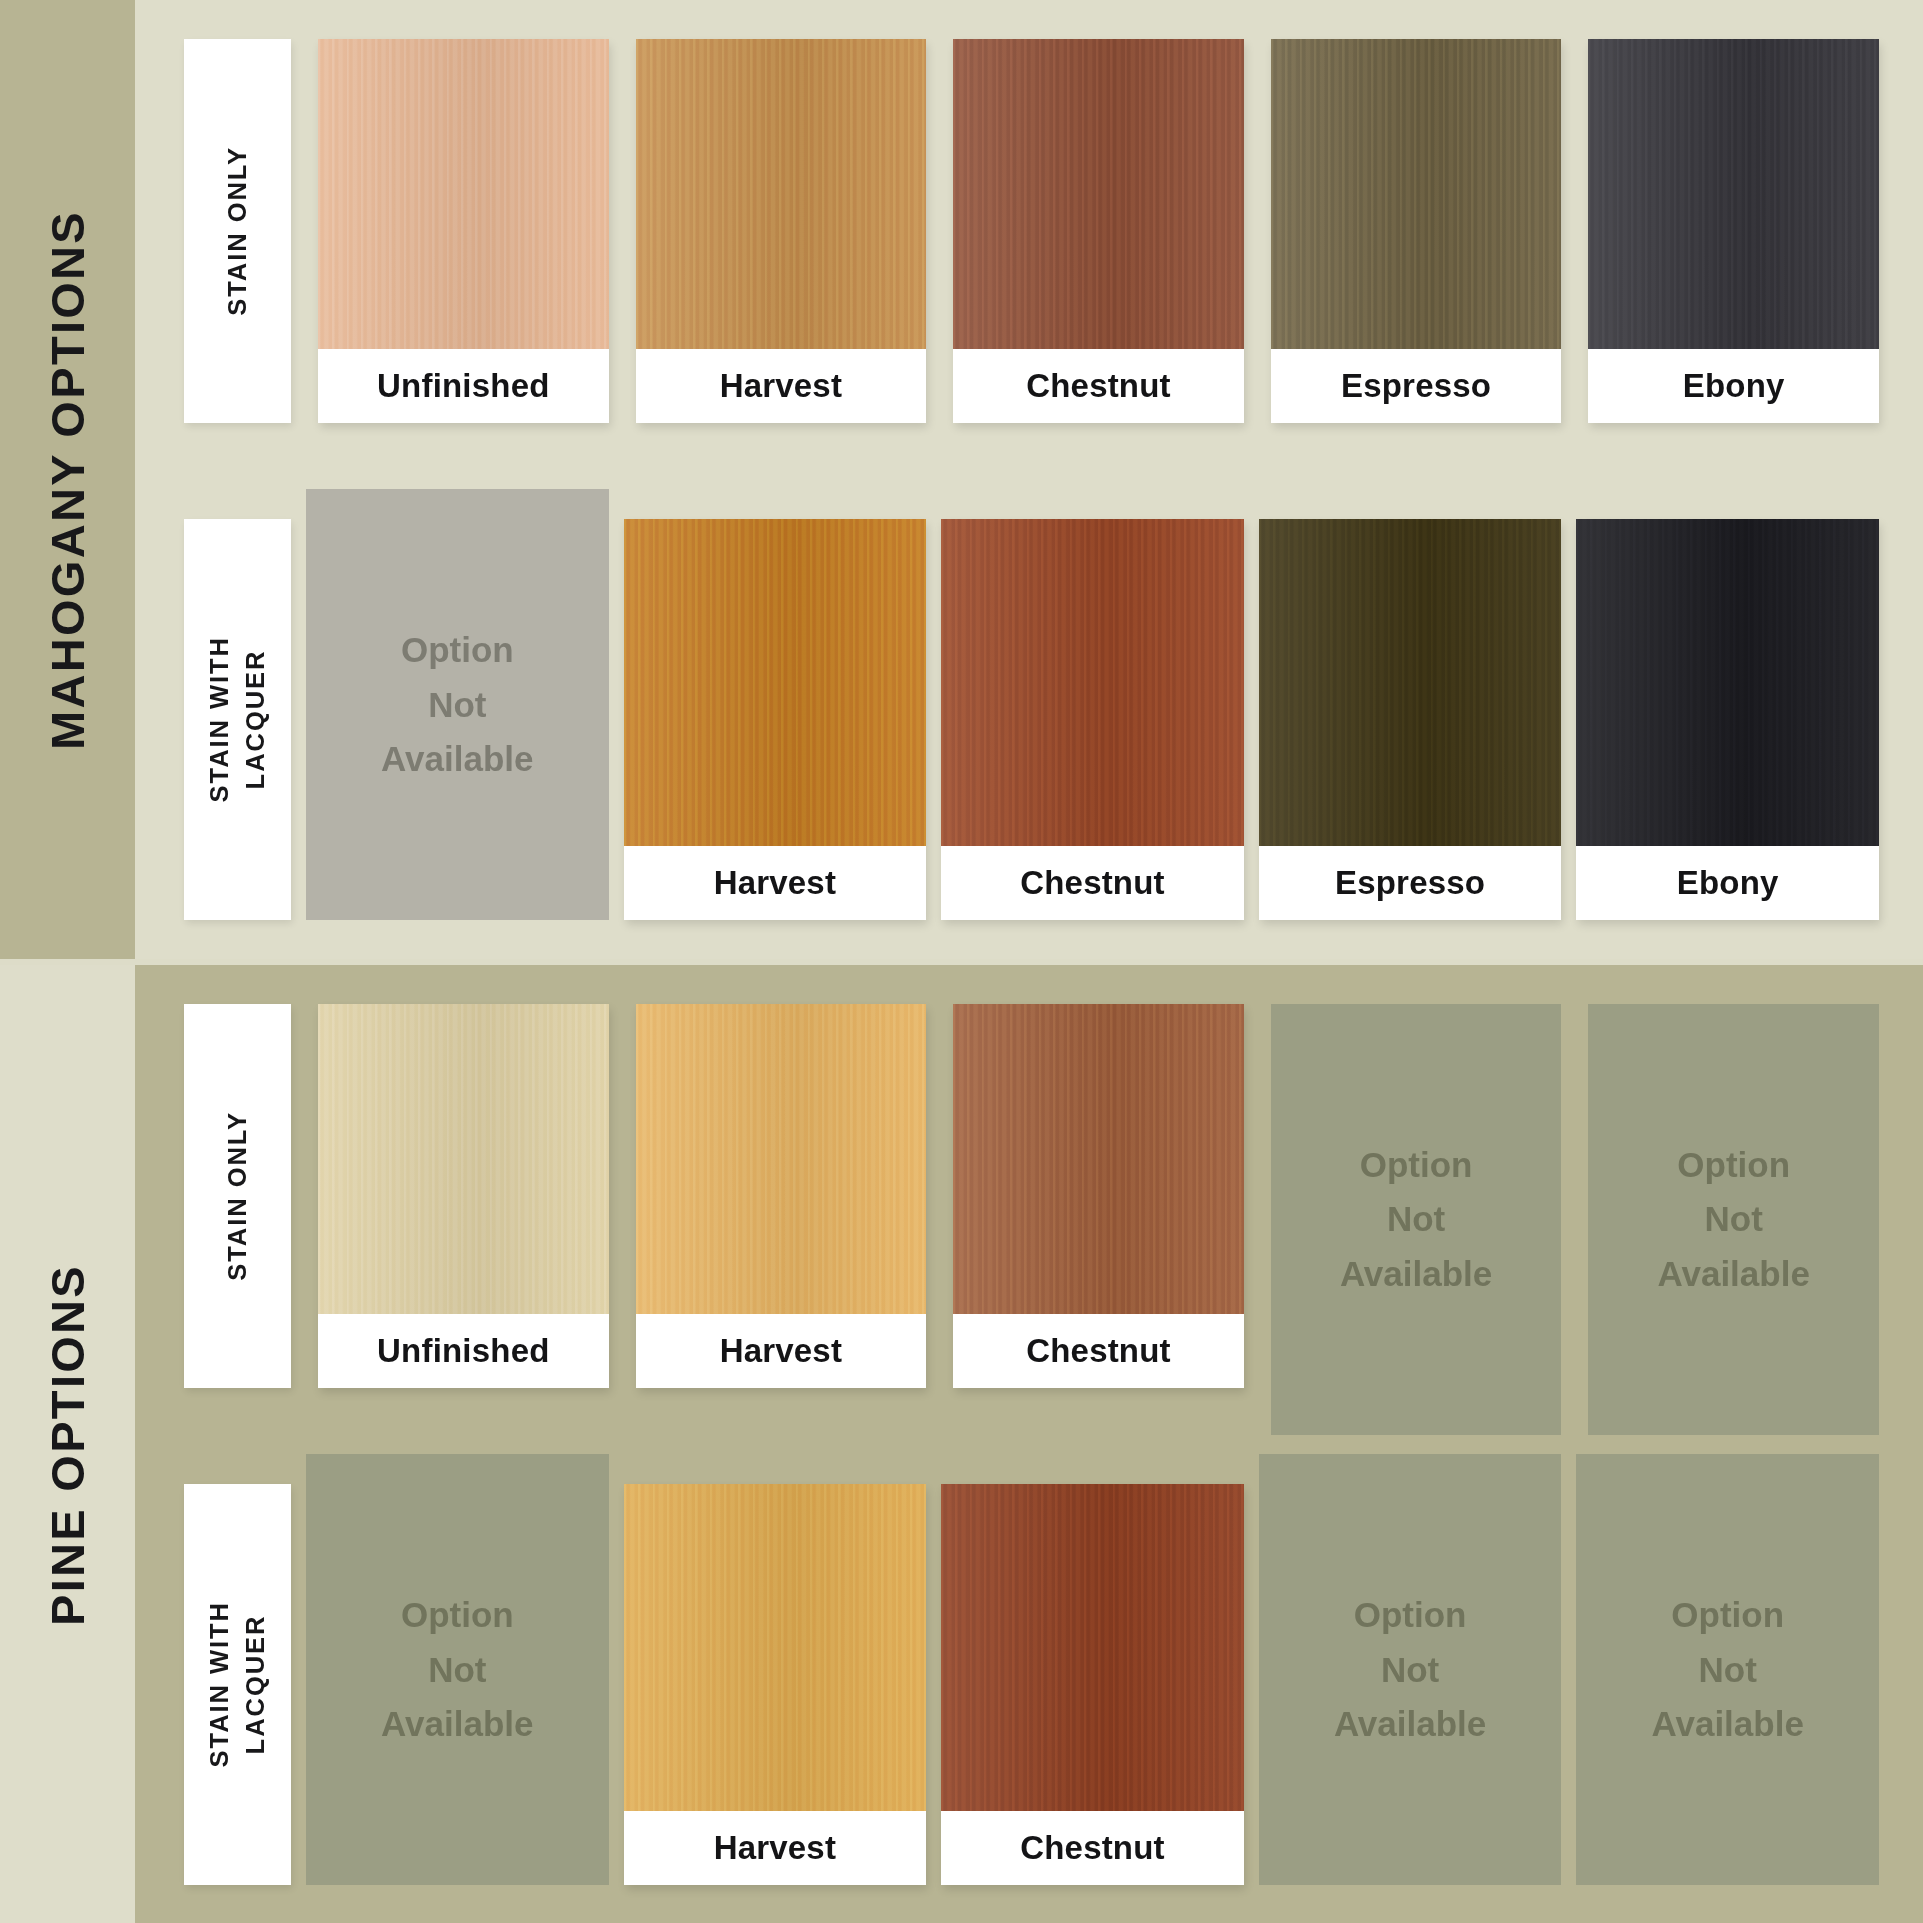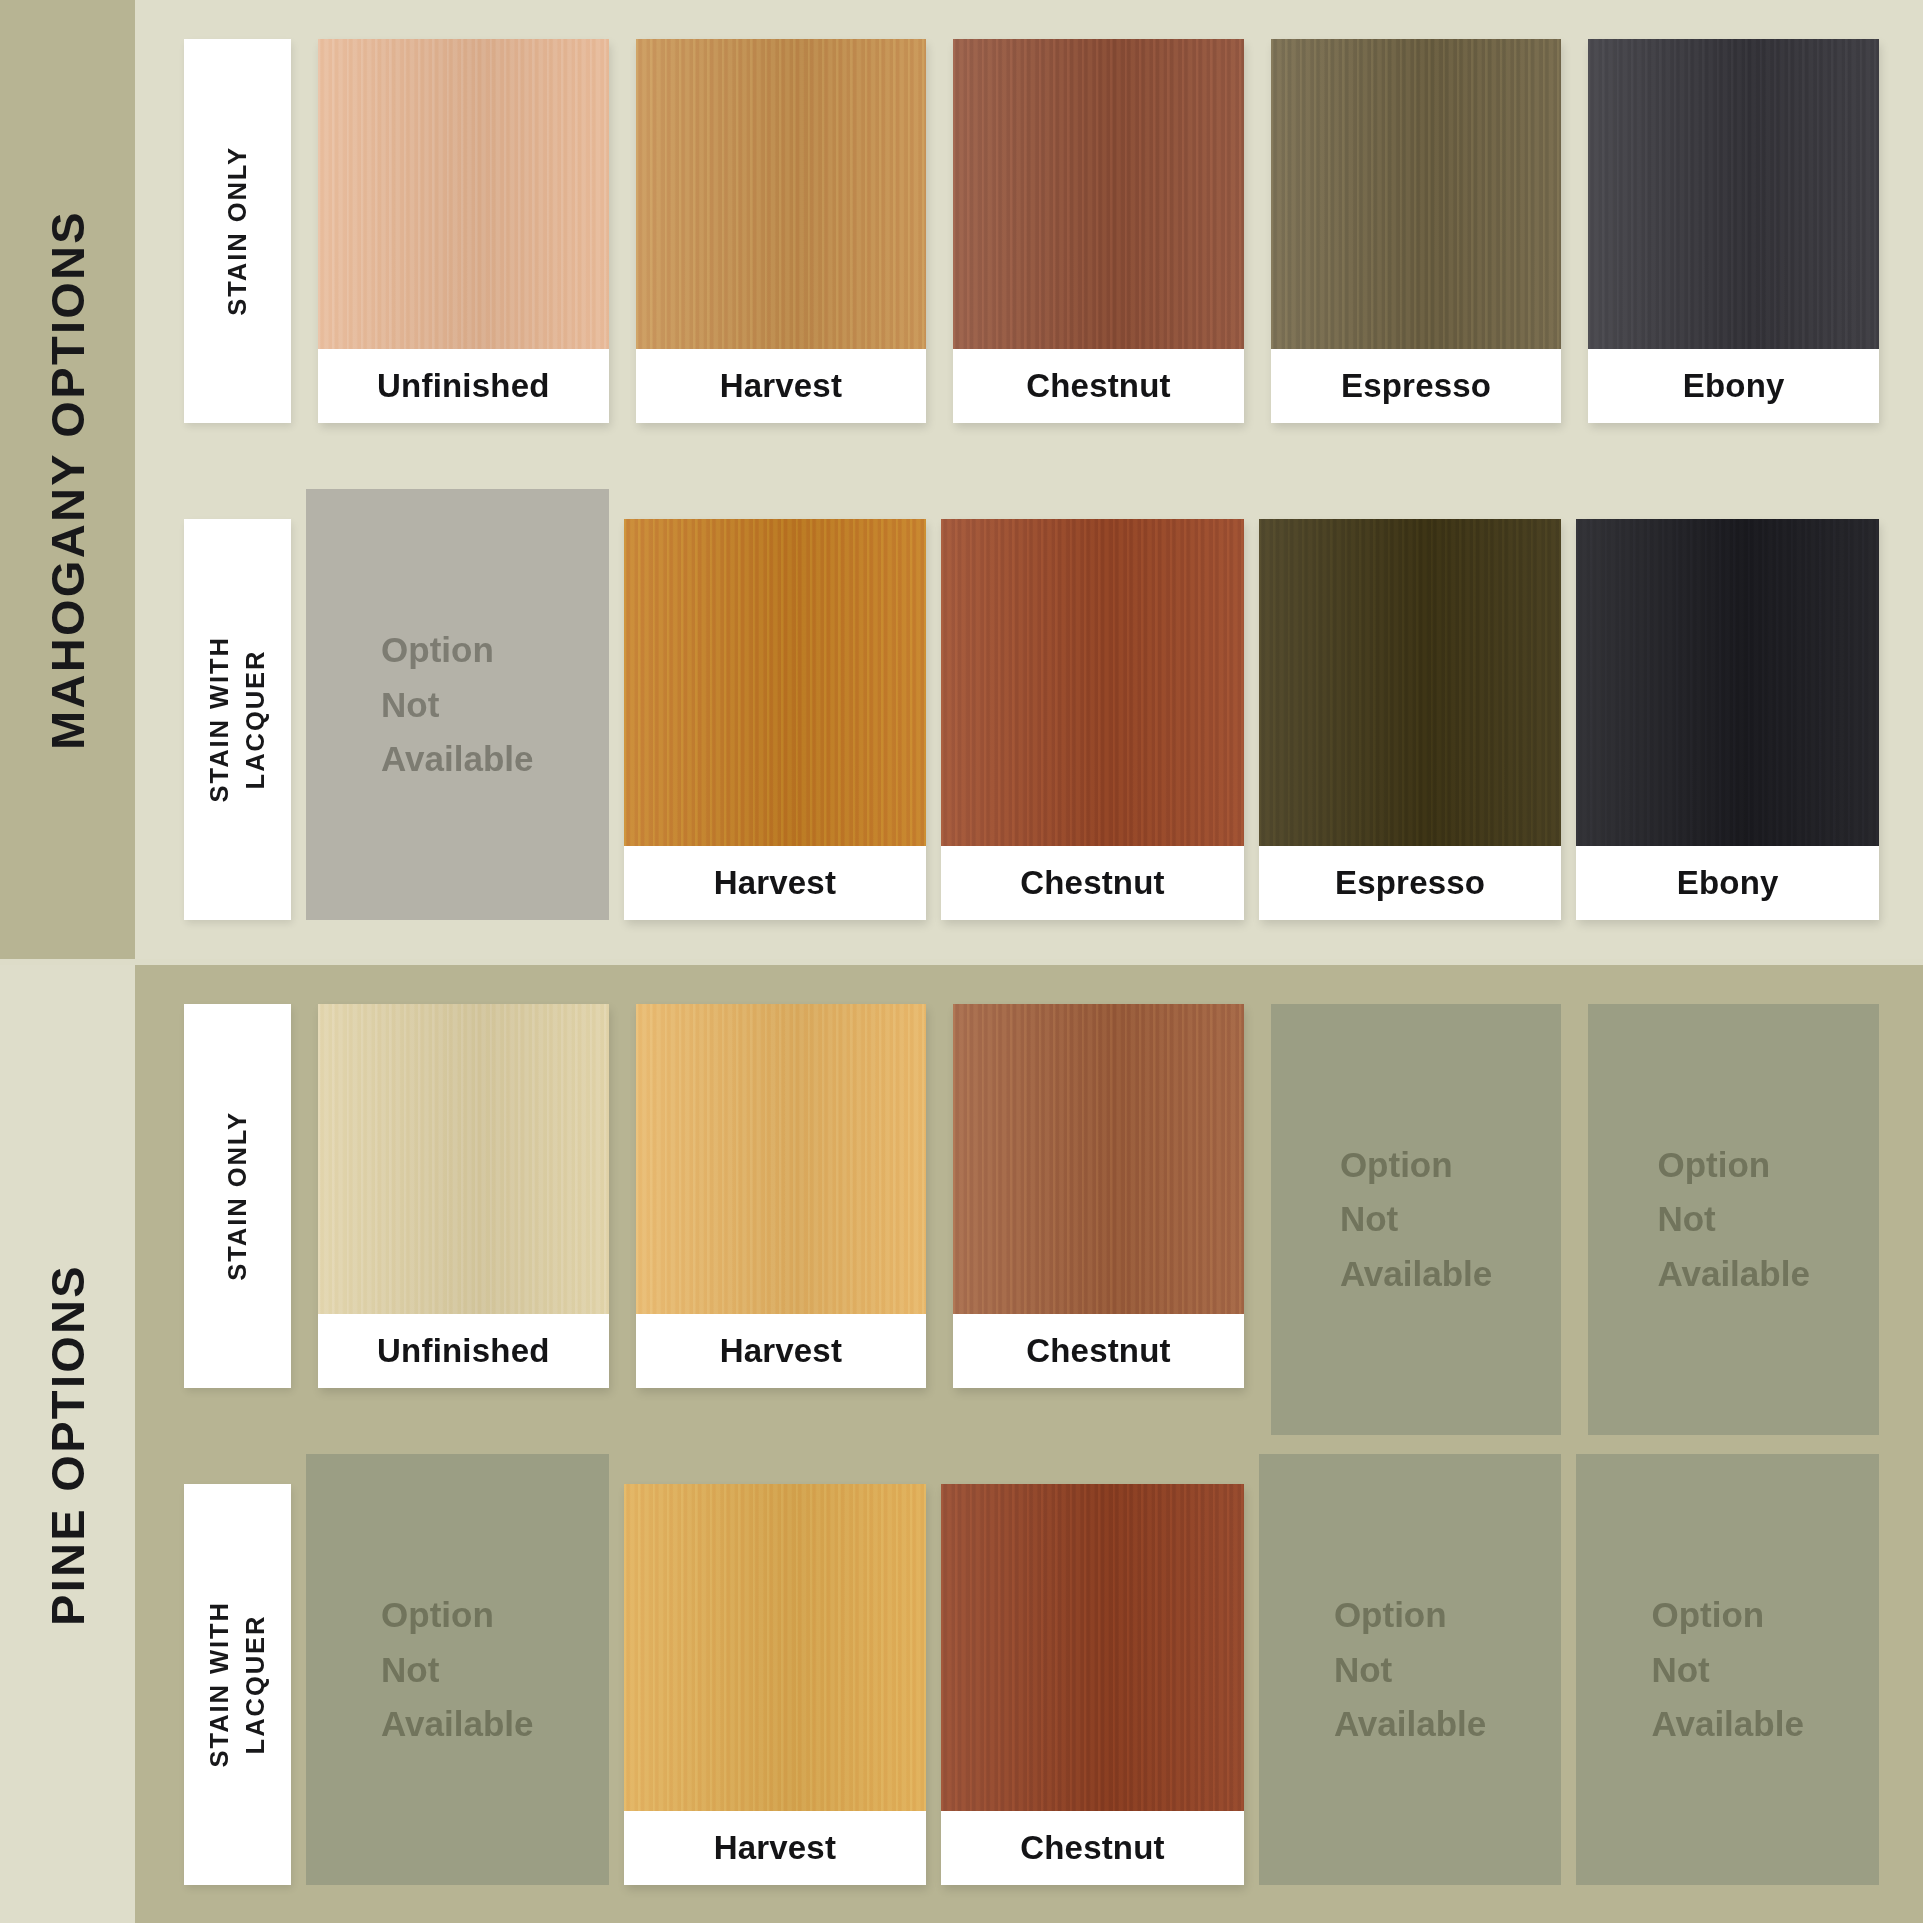--- a/index.html
+++ b/index.html
@@ -99,20 +99,21 @@
     font-size: 33px; font-weight: 700; color: #141416;
     letter-spacing: 0.2px;
   }
   .row--r1 .cell .caption { order: 2; }
   .row--r2 .cell .caption { order: 2; }
 
   
   .cell--na {
     box-shadow: none;
     display: flex; align-items: center; justify-content: center;
+    text-align: center;
   }
   .na-text {
     font-size: 35px; font-weight: 700; line-height: 1.55; white-space: pre-line;
   }
   .section--mahogany .cell--na { background: #B4B2A8; }
   .section--mahogany .na-text  { color: #7D7C72; }
   .section--pine .cell--na     { background: #9B9E84; }
   .section--pine .na-text      { color: #71745C; }
 
   

